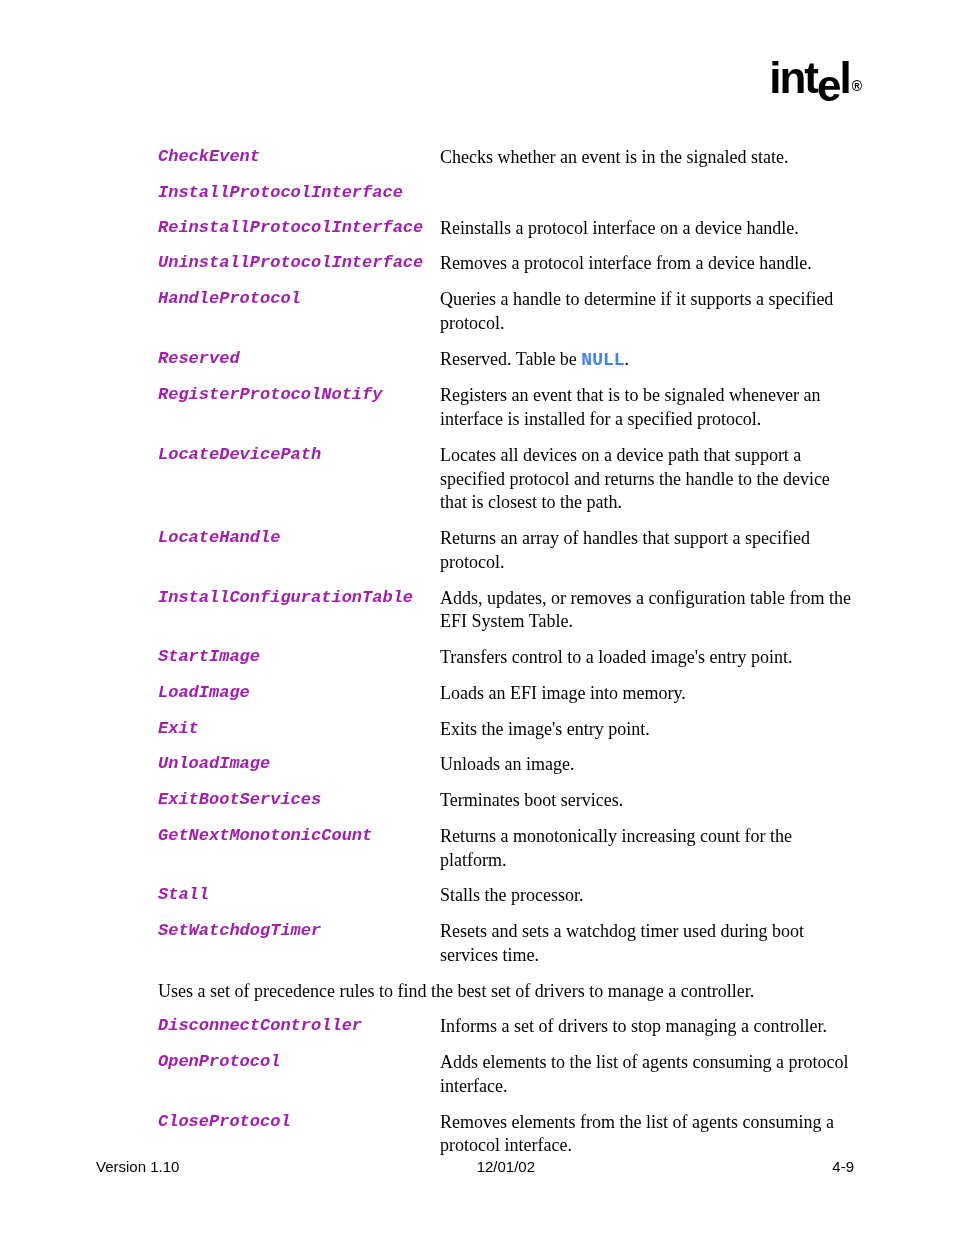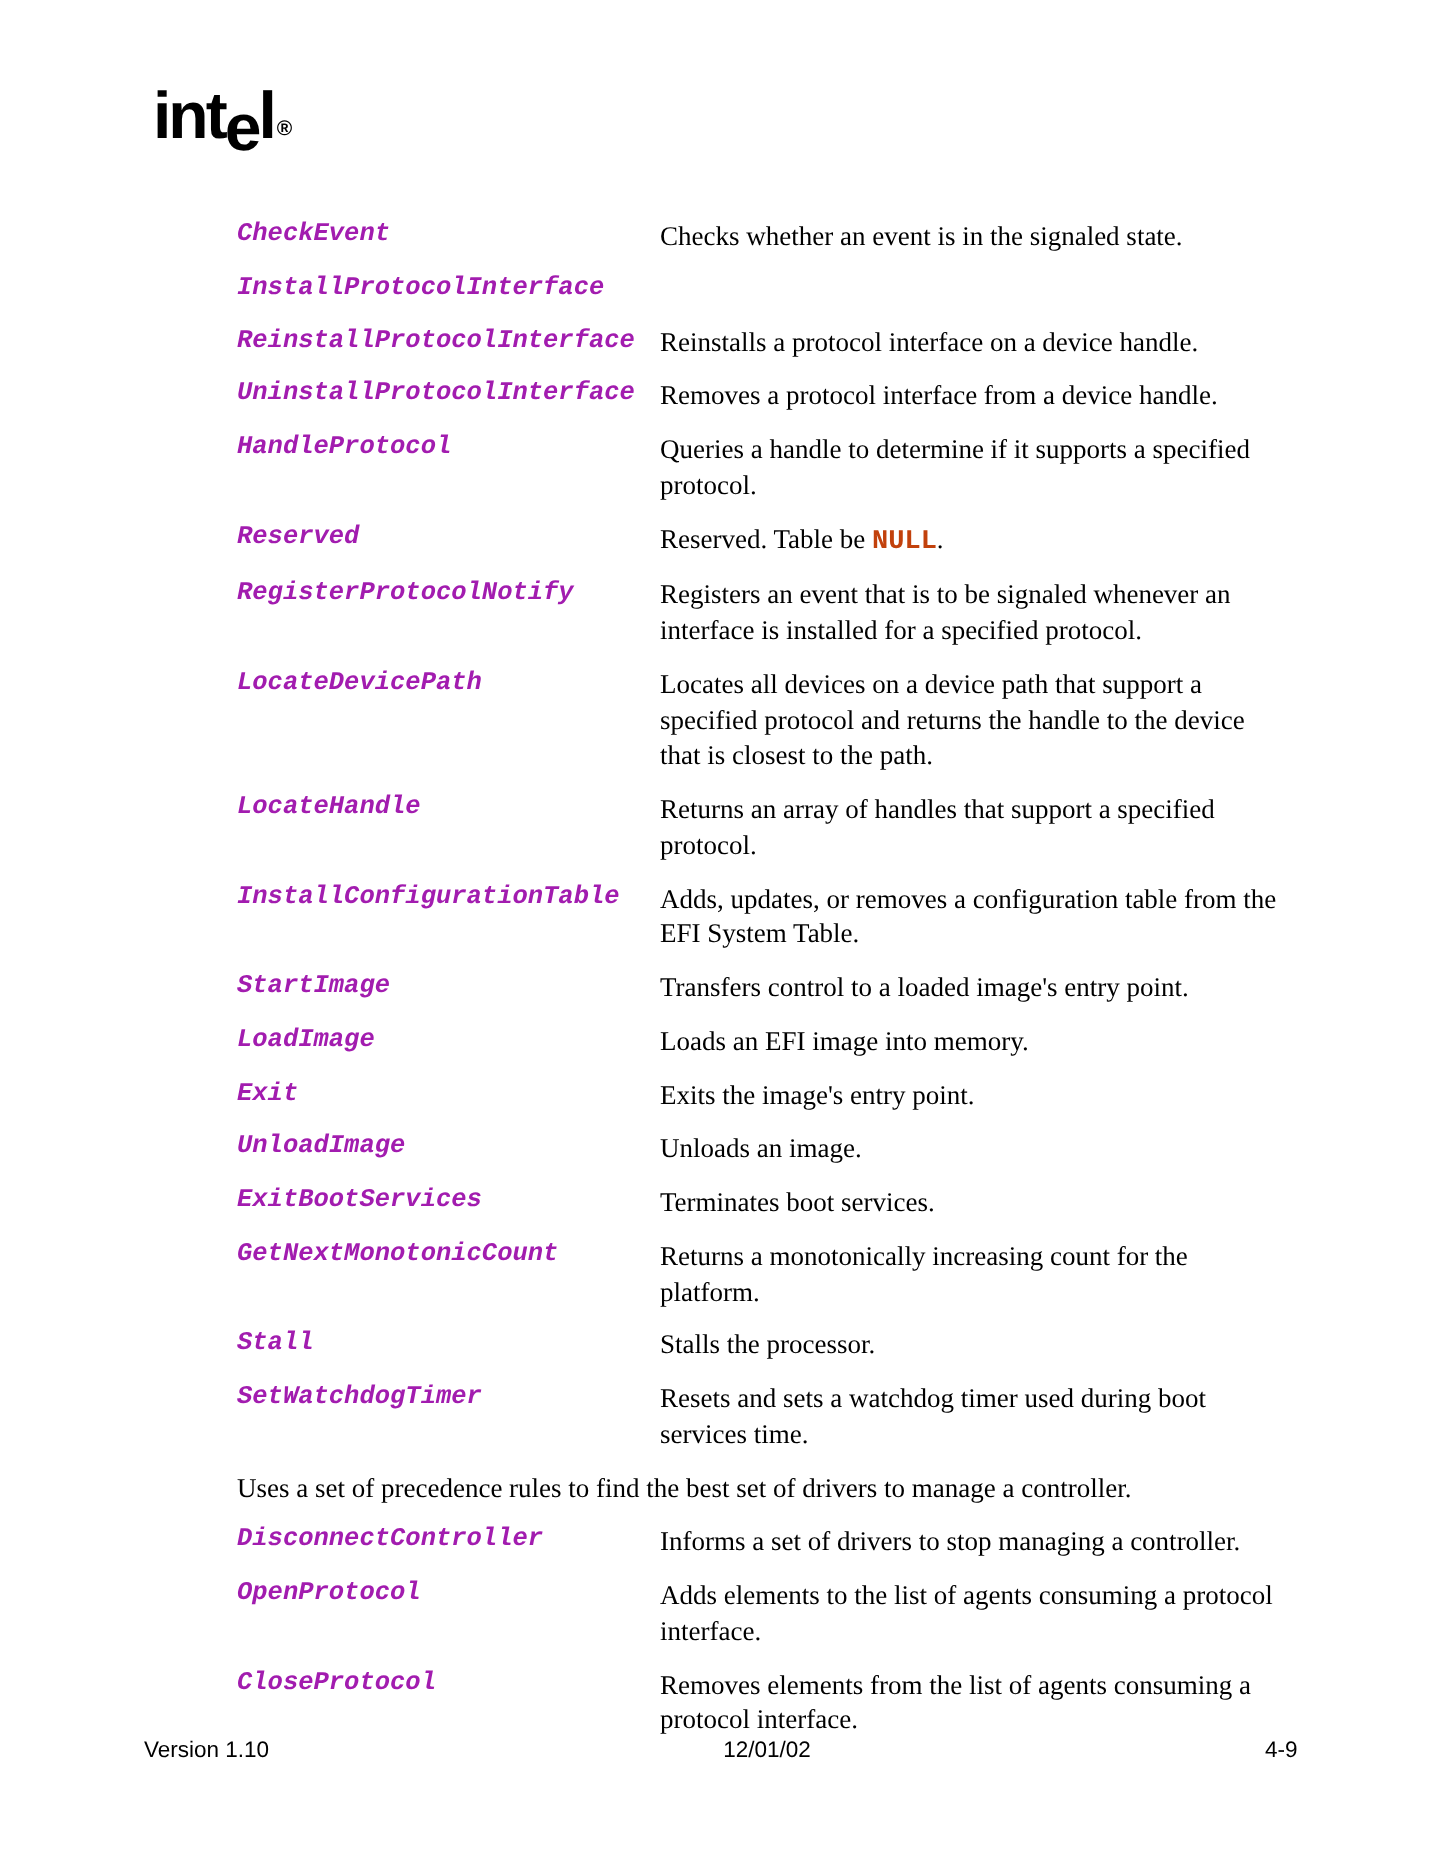--- a/index.html
+++ b/index.html
@@ -15,20 +15,21 @@
 
     .logo {
       font-family: Arial, Helvetica, sans-serif;
       font-weight: 700;
       font-size: 44px;
       letter-spacing: -2px;
       color: #000;
       line-height: 1;
       margin-bottom: 46px;
       margin-left: 6px;
+      text-align: right;
     }
     .logo .e { position: relative; top: 8px; }
     .logo .dot { font-size: 14px; vertical-align: baseline; position: relative; top: -2px; left: 2px; }
 
     .entries { margin-left: 62px; margin-right: 0; }
     .entry { display: flex; align-items: flex-start; margin-bottom: 12px; }
     .term {
       width: 282px;
       flex: 0 0 282px;
       font-family: "Courier New", Courier, monospace;
@@ -42,28 +43,28 @@
     }
     .desc {
       flex: 1 1 auto;
       font-size: 18px;
       line-height: 1.32;
       color: #000;
     }
     .null-kw {
       font-family: "Courier New", Courier, monospace;
       font-weight: bold;
-      color: #c2410c;
+      color: #3b82f6;
       font-style: normal;
     }
 
     .footer {
       position: absolute;
       left: 96px;
-      right: 89px;
+      right: 100px;
       bottom: 60px;
       display: flex;
       justify-content: space-between;
       font-family: Arial, Helvetica, sans-serif;
       font-size: 15px;
       color: #000;
     }
   </style>
 </head>
 <body>

